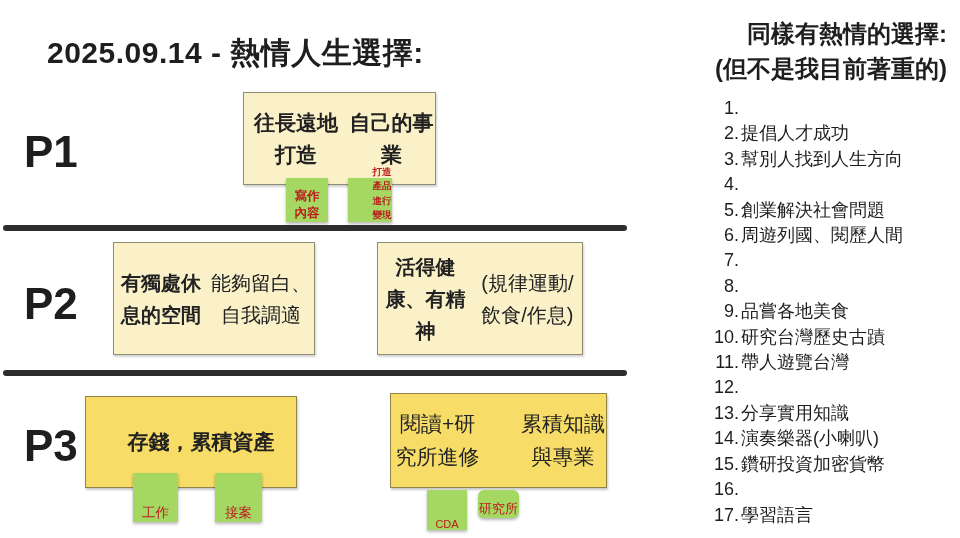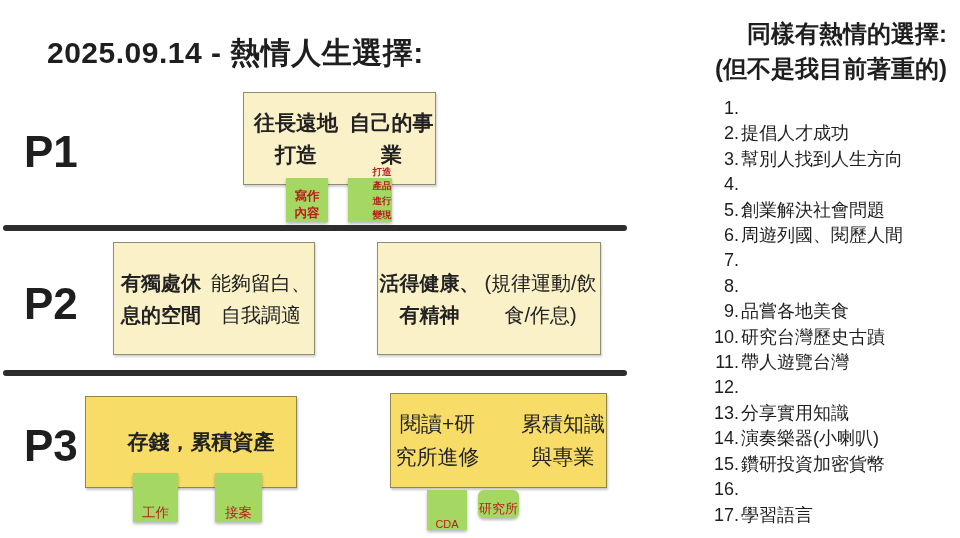--- a/index.html
+++ b/index.html
@@ -23,21 +23,21 @@
     position:absolute;display:flex;flex-direction:row;
     align-items:center;justify-content:center;text-align:center;
     color:#222;box-sizing:border-box;
   }
   .card.pale{background:var(--pale-yellow,#faf1c8);border:1px solid var(--pale-yellow-border,#8d8d72);box-shadow:1px 2px 2px rgba(0,0,0,.18);}
   .card.gold{background:var(--golden-yellow,#f7dc67);border:1px solid var(--golden-yellow-border,#8f8549);box-shadow:1px 2px 2px rgba(0,0,0,.22);}
   .bold{font-weight:bold;}
 
   #p1-card{left:243px;top:92px;width:193px;height:93px;font-size:21px;line-height:1.5;}
   #p2-card1{left:113px;top:242px;width:202px;height:113px;font-size:20px;line-height:1.6;}
-  #p2-card2{left:377px;top:242px;width:224px;height:113px;font-size:20px;line-height:1.6;}
+  #p2-card2{left:377px;top:242px;width:206px;height:113px;font-size:20px;line-height:1.6;}
   #p3-card1{left:85px;top:396px;width:212px;height:92px;font-size:21px;padding-left:20px;}
   #p3-card2{left:390px;top:393px;width:217px;height:95px;font-size:21px;line-height:1.55;gap:36px;}
 
   .note{
     position:absolute;background:var(--note-green,#a5d863);
     display:flex;flex-direction:column;align-items:center;justify-content:flex-end;
     text-align:center;color:#b91c1c;box-shadow:0 2px 3px rgba(0,0,0,.28);
     box-sizing:border-box;
   }
   #note-writing{left:286px;top:178px;width:42px;height:44px;font-size:12.5px;font-weight:600;line-height:1.35;}

